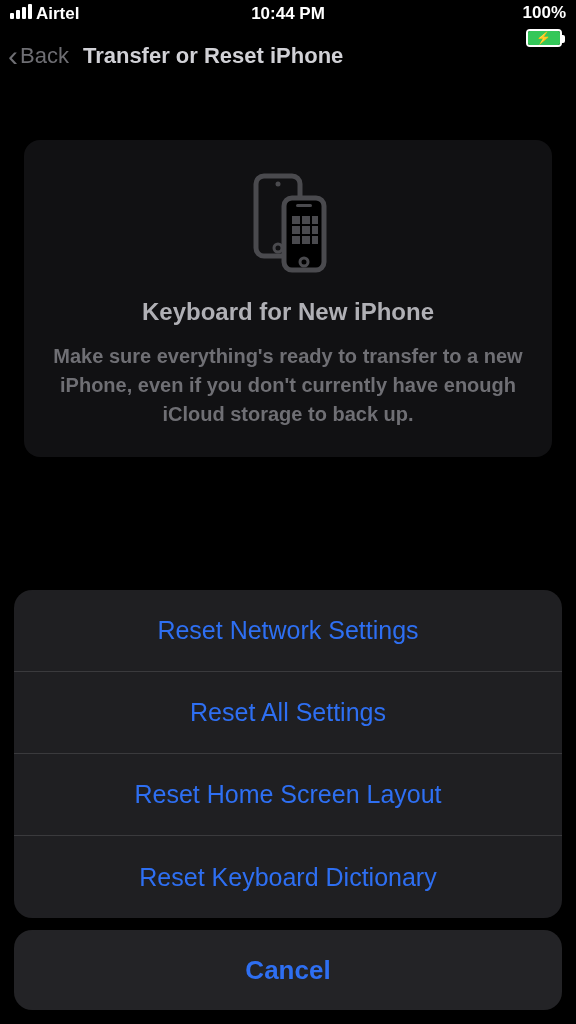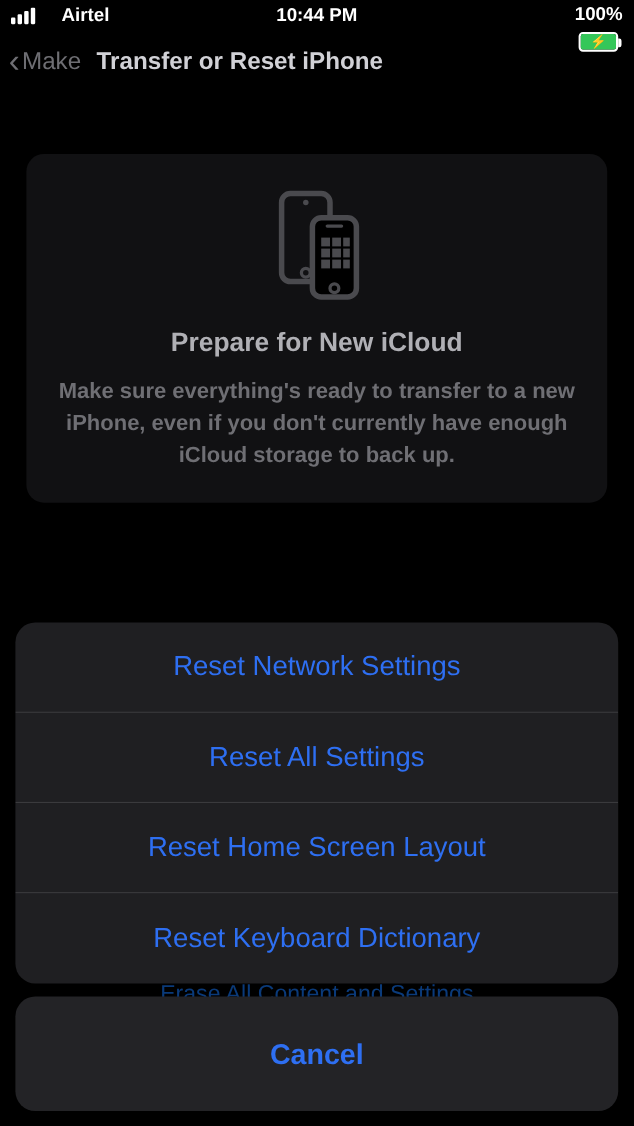--- a/index.html
+++ b/index.html
@@ -14,21 +14,21 @@
   
   .status-bar {
     height: 28px;
     display: flex;
     align-items: center;
     justify-content: space-between;
     padding: 0 10px;
     font-size: 17px;
     font-weight: 600;
   }
-  .status-left { display: flex; align-items: center; gap: 24px; }
+  .status-left { display: flex; align-items: flex-start; gap: 4px; }
   .status-right { display: flex; align-items: center; gap: 6px; flex-direction: column; }
   .status-time { position: absolute; left: 50%; transform: translateX(-50%); font-weight: 700; }
 
   
   .signal { display: flex; align-items: flex-end; gap: 2px; }
   .signal span { width: 4px; background: #fff; border-radius: 1px; }
   .signal span:nth-child(1){height:6px}
   .signal span:nth-child(2){height:9px}
   .signal span:nth-child(3){height:12px}
   .signal span:nth-child(4){height:15px}
@@ -122,21 +122,21 @@
     color: #2e6ff2;
     font-size: 25px;
     font-weight: 400;
     border-bottom: 1px solid #3a3a3d;
   }
   .sheet-item:last-child { border-bottom: none; }
 
   .cancel-btn {
     background: #232326;
     border-radius: 18px;
-    height: 104px;
+    height: 80px;
     display: flex;
     align-items: center;
     justify-content: center;
     color: #2e6ff2;
     font-size: 26px;
     font-weight: 600;
   }
 </style>
 </head>
 <body>
@@ -163,21 +163,21 @@
       <div class="battery-fill">
           <span class="battery-bolt">⚡</span>
         </div>
     </div>
   </div>
 </div>
 
 <div class="nav-bar">
   <div class="back-btn">
     <span class="chevron">‹</span>
-    <span>Make</span>
+    <span>Back</span>
   </div>
   <div class="nav-title">Transfer or Reset iPhone</div>
 </div>
 
 <div class="card">
   <div class="phones-illustration">
     <svg width="100" height="110" viewBox="0 0 100 110">
       <rect x="18" y="6" width="44" height="80" rx="8" fill="none" stroke="#4a4a4e" stroke-width="5"></rect>
       <circle cx="40" cy="14" r="2.5" fill="#4a4a4e"></circle>
       <circle cx="40" cy="78" r="4" fill="none" stroke="#4a4a4e" stroke-width="3"></circle>
@@ -188,21 +188,21 @@
       <rect x="64" y="46" width="8" height="8" fill="#4a4a4e"></rect>
       <rect x="74" y="46" width="6" height="8" fill="#4a4a4e"></rect>
       <rect x="54" y="56" width="8" height="8" fill="#4a4a4e"></rect>
       <rect x="64" y="56" width="8" height="8" fill="#4a4a4e"></rect>
       <rect x="74" y="56" width="6" height="8" fill="#4a4a4e"></rect>
       <rect x="54" y="66" width="8" height="8" fill="#4a4a4e"></rect>
       <rect x="64" y="66" width="8" height="8" fill="#4a4a4e"></rect>
       <rect x="74" y="66" width="6" height="8" fill="#4a4a4e"></rect>
     </svg>
   </div>
-  <div class="card-title">Prepare for New iCloud</div>
+  <div class="card-title">Keyboard for New iPhone</div>
   <div class="card-desc">Make sure everything's ready to transfer to a new iPhone, even if you don't currently have enough iCloud storage to back up.</div>
 </div>
 
 <div class="erase-hint">Erase All Content and Settings</div>
 
 <div class="action-sheet">
   <div class="sheet-group">
     <div class="sheet-item">Reset Network Settings</div>
     <div class="sheet-item">Reset All Settings</div>
     <div class="sheet-item">Reset Home Screen Layout</div>

